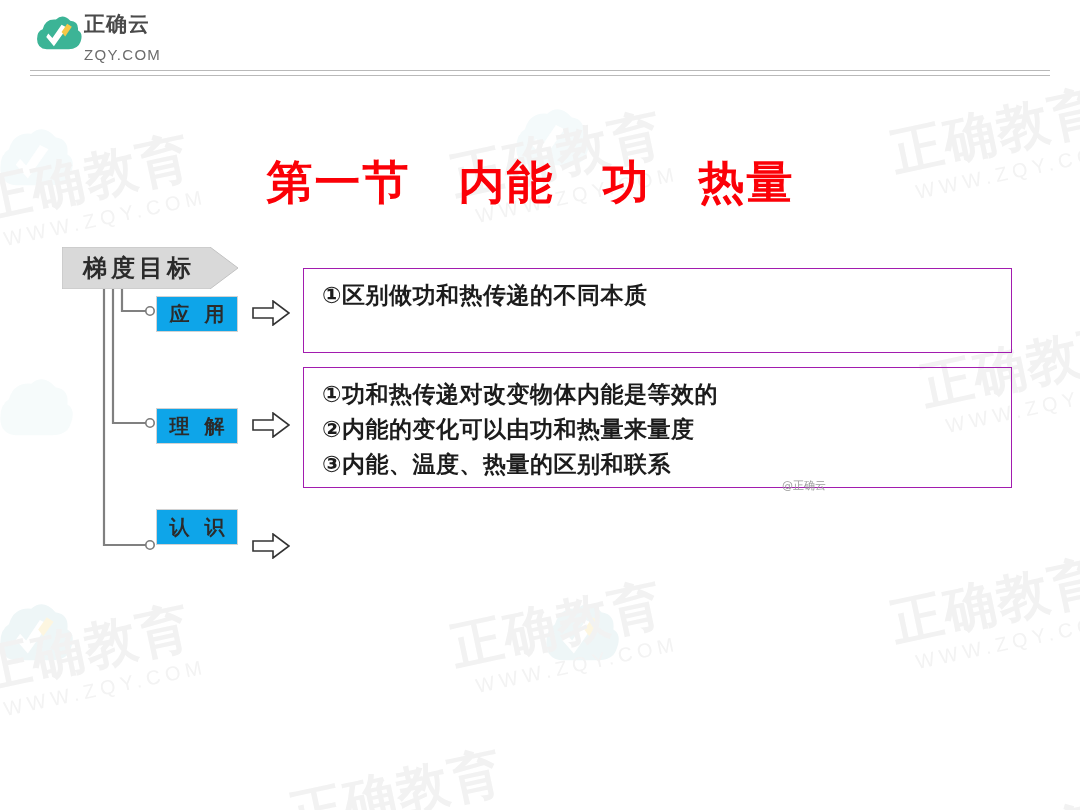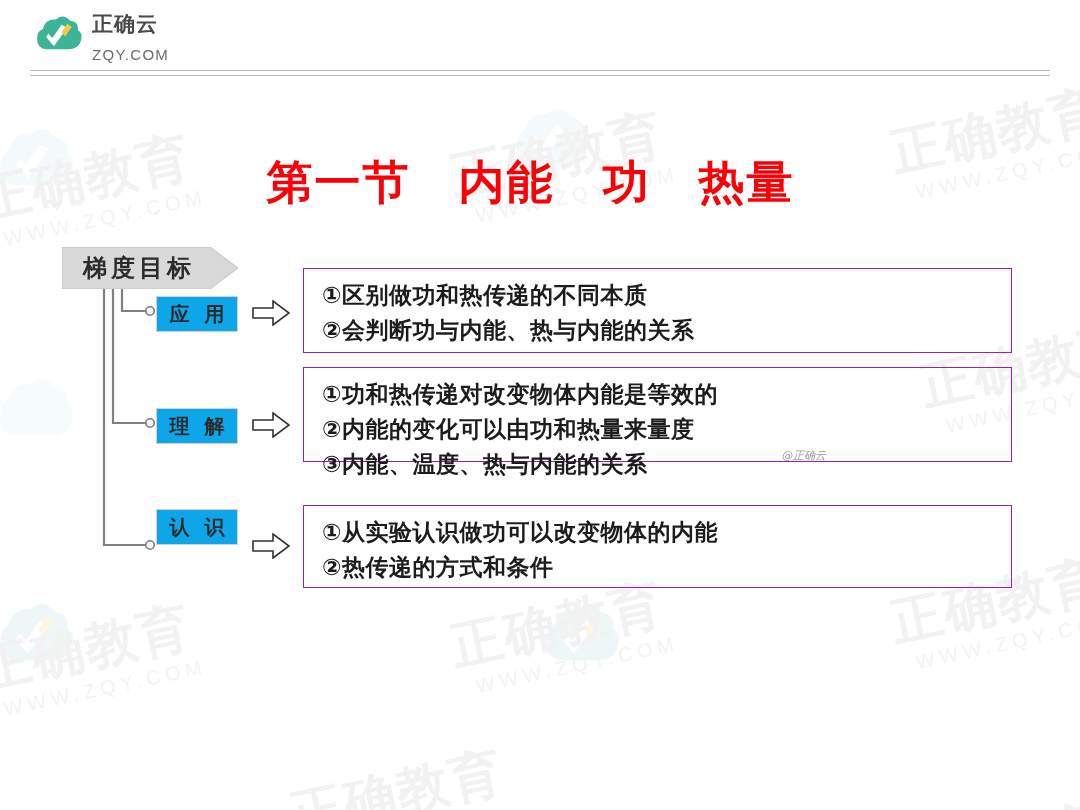--- a/index.html
+++ b/index.html
@@ -65,21 +65,21 @@
     width: 1080px;
     height: 78px;
     z-index: 5;
   }
   .brand {
     position: absolute;
     left: 32px;
     top: 12px;
     display: flex;
     align-items: center;
-    gap: 8px;
+    gap: 0;
   }
   .brand-logo {
     width: 52px;
     height: 46px;
   }
   .brand-text {
     display: flex;
     flex-direction: column;
     line-height: 1;
     padding-top: 2px;
@@ -327,40 +327,35 @@
   </svg>
 
   <div class="stage-label" style="left:156px; top:296px;">
     <span>应 用</span>
   </div>
   <svg class="arrow-ico" style="left:252px; top:300px;" viewBox="0 0 38 26">
     <path d="M1 8 L21 8 L21 1 L37 13 L21 25 L21 18 L1 18 Z" fill="#ffffff" stroke="#333333" stroke-width="1.6" stroke-linejoin="miter"></path>
   </svg>
   <div class="content-box" style="top:268px; height:85px;">
     <div class="content-line">①区别做功和热传递的不同本质</div>
-    <div class="content-line">②会判断功与内能、热与内能的关系</div>
   </div>
 
   <div class="stage-label" style="left:156px; top:408px;">
     <span>理 解</span>
   </div>
   <svg class="arrow-ico" style="left:252px; top:412px;" viewBox="0 0 38 26">
     <path d="M1 8 L21 8 L21 1 L37 13 L21 25 L21 18 L1 18 Z" fill="#ffffff" stroke="#333333" stroke-width="1.6" stroke-linejoin="miter"></path>
   </svg>
-  <div class="content-box" style="top:367px; height:95px;">
+  <div class="content-box" style="top:367px; height:121px;">
     <div class="content-line">①功和热传递对改变物体内能是等效的</div>
     <div class="content-line">②内能的变化可以由功和热量来量度</div>
-    <div class="content-line">③内能、温度、热与内能的关系</div>
-  </div>
-  <div class="micro-wm" style="left:782px; top:448px;font-style:italic;">@正确云</div>
+    <div class="content-line">③内能、温度、热量的区别和联系</div>
+  </div>
+  <div class="micro-wm" style="left:782px; top:478px;">@正确云</div>
 
   <div class="stage-label" style="left:156px; top:509px;">
     <span>认 识</span>
   </div>
   <svg class="arrow-ico" style="left:252px; top:533px;" viewBox="0 0 38 26">
     <path d="M1 8 L21 8 L21 1 L37 13 L21 25 L21 18 L1 18 Z" fill="#ffffff" stroke="#333333" stroke-width="1.6" stroke-linejoin="miter"></path>
   </svg>
-  <div class="content-box" style="top:505px; height:83px;">
-    <div class="content-line">①从实验认识做功可以改变物体的内能</div>
-    <div class="content-line">②热传递的方式和条件</div>
-  </div>
 
 </div>
 
 </body></html>

